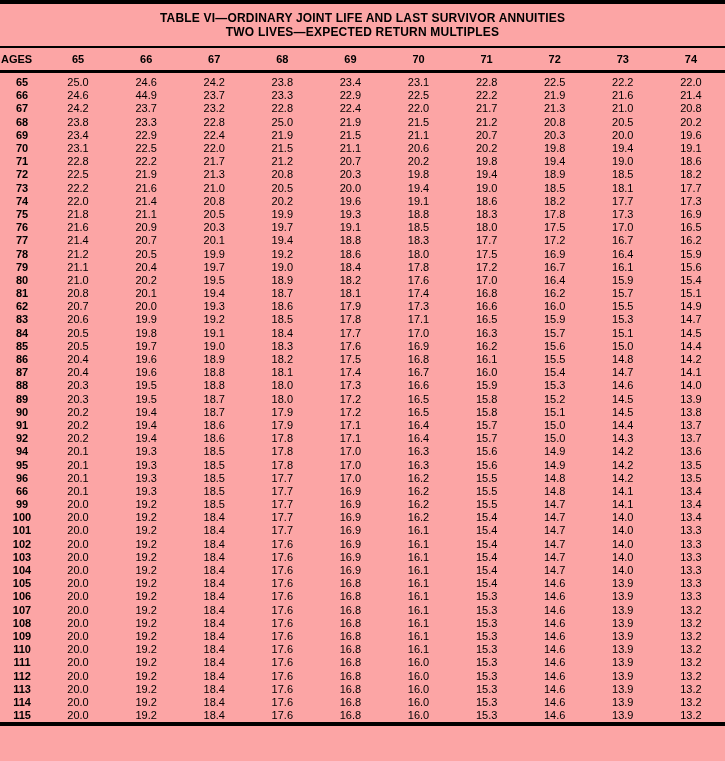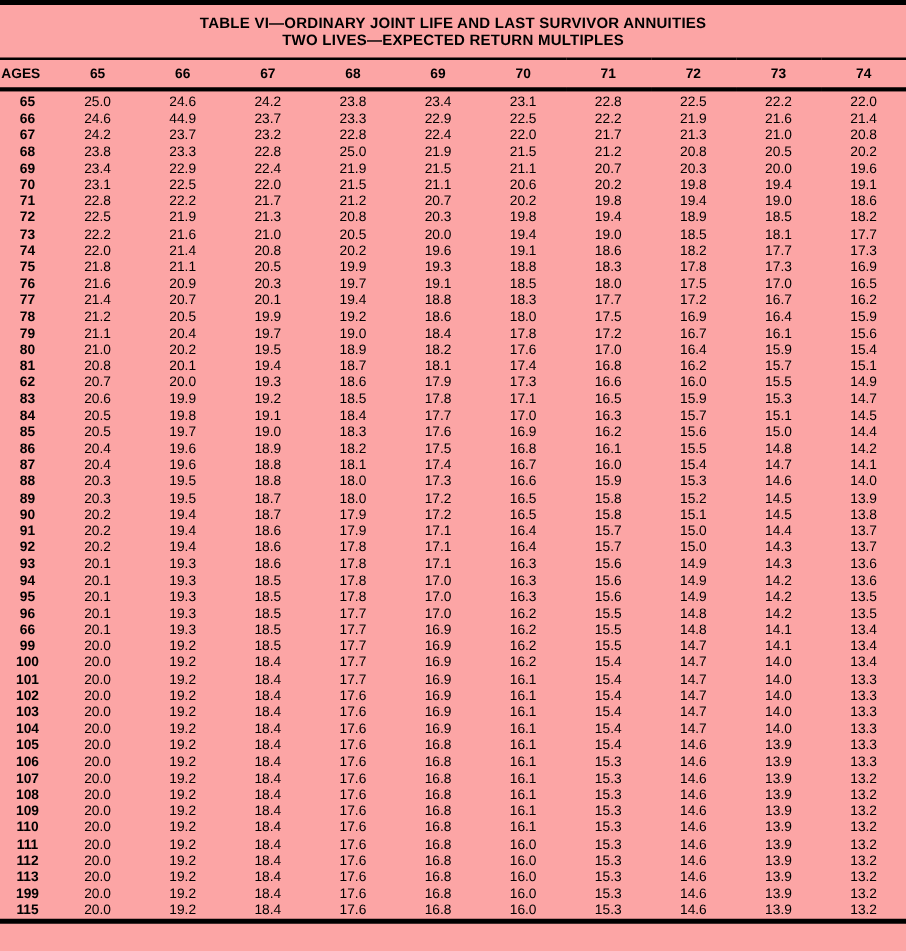--- a/index.html
+++ b/index.html
@@ -461,33 +461,20 @@
           <td>18.6</td>
           <td>17.8</td>
           <td>17.1</td>
           <td>16.4</td>
           <td>15.7</td>
           <td>15.0</td>
           <td>14.3</td>
           <td>13.7</td>
         </tr>
         <tr>
-          <td class="age-cell">93</td>
-          <td>20.1</td>
-          <td>19.3</td>
-          <td>18.6</td>
-          <td>17.8</td>
-          <td>17.1</td>
-          <td>16.3</td>
-          <td>15.6</td>
-          <td>14.9</td>
-          <td>14.3</td>
-          <td>13.6</td>
-        </tr>
-        <tr>
           <td class="age-cell">94</td>
           <td>20.1</td>
           <td>19.3</td>
           <td>18.5</td>
           <td>17.8</td>
           <td>17.0</td>
           <td>16.3</td>
           <td>15.6</td>
           <td>14.9</td>
           <td>14.2</td>
@@ -721,21 +708,21 @@
           <td>18.4</td>
           <td>17.6</td>
           <td>16.8</td>
           <td>16.0</td>
           <td>15.3</td>
           <td>14.6</td>
           <td>13.9</td>
           <td>13.2</td>
         </tr>
         <tr>
-          <td class="age-cell">199</td>
+          <td class="age-cell">114</td>
           <td>20.0</td>
           <td>19.2</td>
           <td>18.4</td>
           <td>17.6</td>
           <td>16.8</td>
           <td>16.0</td>
           <td>15.3</td>
           <td>14.6</td>
           <td>13.9</td>
           <td>13.2</td>

